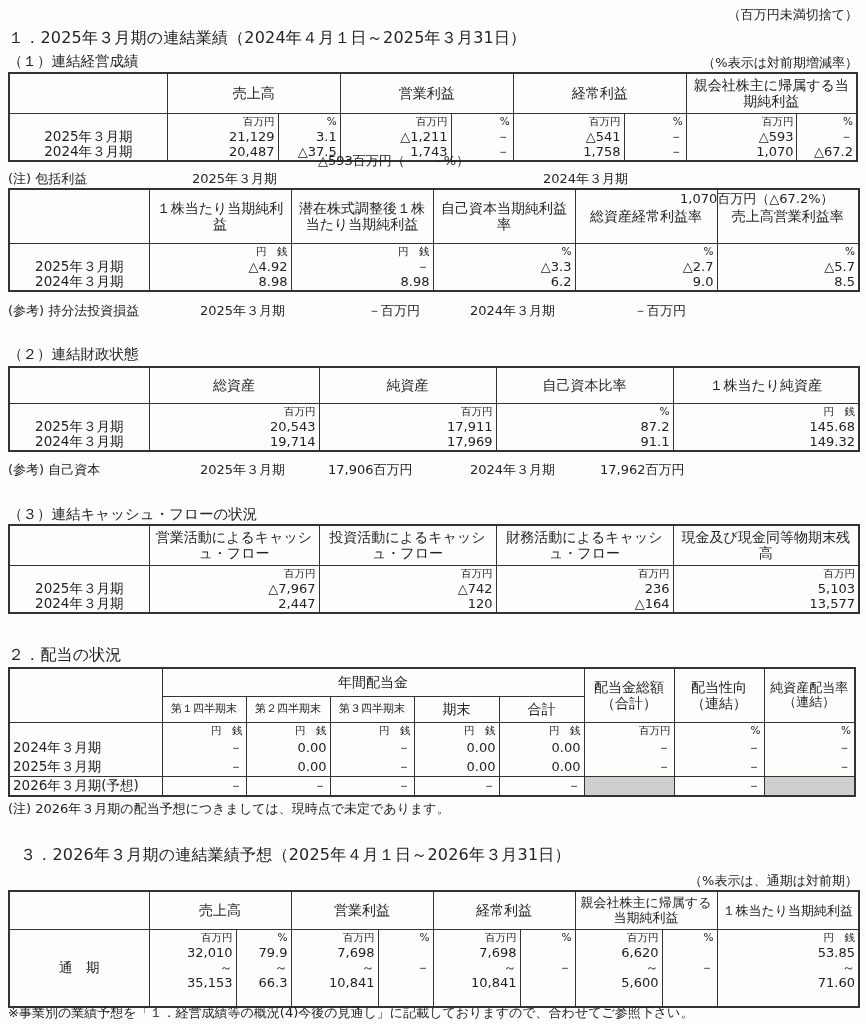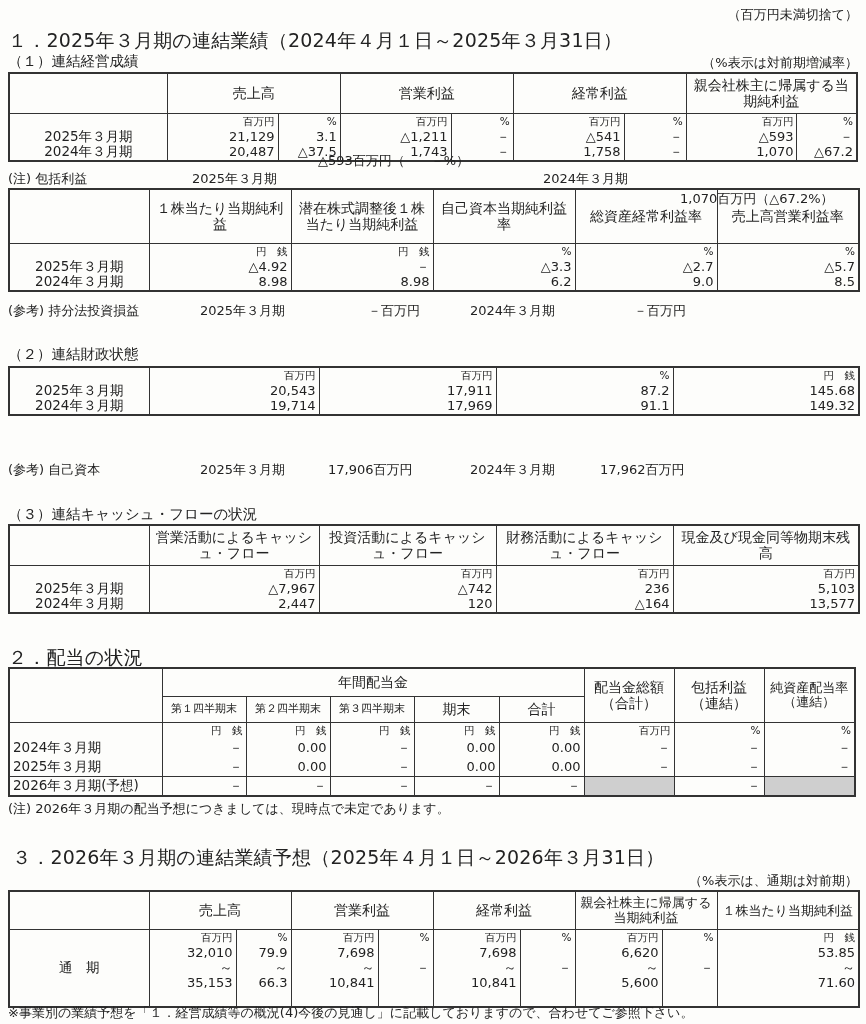--- a/index.html
+++ b/index.html
@@ -1,19 +1,19 @@
 <!DOCTYPE html>
 <html><head>
 <meta charset="utf-8">
 <style>
   html,body{margin:0;padding:0;background:#fdfdfb;}
   body{width:866px;height:1024px;position:relative;overflow:hidden;
        font-family:"DejaVu Sans","Liberation Sans",sans-serif;color:#222;font-size:13px;}
   .abs{position:absolute;white-space:nowrap;}
-  .h1{font-size:19px;letter-spacing:0.2px;}
+  .h1{font-size:16px;letter-spacing:0.2px;}
   .h2{font-size:14.5px;}
   .small{font-size:13px;}
   table{position:absolute;border-collapse:collapse;table-layout:fixed;}
   td,th{border:1px solid #333;padding:0 3px;font-weight:normal;font-size:13px;line-height:15px;overflow:hidden;}
   table.t{border:2px solid #333;}
   .hdr td{text-align:center;vertical-align:middle;font-size:14px;line-height:16px;}
   .num{text-align:right;vertical-align:top;}
   .num div{line-height:15px;height:15px;}
   .unit{font-size:10.5px;}
   .lbl{text-align:center;vertical-align:top;font-size:13.5px;}
@@ -168,20 +168,27 @@
 <div class="abs h2" style="left:8px;top:345px;">（２）連結財政状態</div>
 <table class="t" style="left:8px;top:366px;width:850px;">
   <colgroup>
     <col style="width:140px">
       <col style="width:170px">
       <col style="width:177px">
     <col style="width:177px">
       <col style="width:186px">
   </colgroup>
   <tbody>
+      <tr class="hdr" style="height:36px;">
+    <td></td>
+    <td>総資産</td>
+    <td>純資産</td>
+    <td>自己資本比率</td>
+    <td>１株当たり純資産</td>
+  </tr>
   <tr style="height:48px;">
     <td class="lbl">
           <div></div>
           <div>2025年３月期</div>
           <div>2024年３月期</div>
         </td>
     <td class="num">
           <div class="unit">百万円</div>
           <div>20,543</div>
           <div>19,714</div>
@@ -268,21 +275,21 @@
       <col style="width:85px">
       <col style="width:90px">
       <col style="width:90px">
       <col style="width:91px">
   </colgroup>
   <tbody>
       <tr class="hdr" style="height:28px;">
     <td rowspan="2"></td>
     <td colspan="5">年間配当金</td>
     <td rowspan="2">配当金総額（合計）</td>
-    <td rowspan="2">包括利益（連結）</td>
+    <td rowspan="2">配当性向（連結）</td>
     <td rowspan="2" style="font-size:13px;line-height:14px;text-align:center;">純資産配当率（連結）</td>
   </tr>
   <tr class="hdr" style="height:26px;margin-left:24px;">
     <td style="font-size:11px;padding:0 1px;">第１四半期末</td>
     <td style="font-size:11px;padding:0 1px;">第２四半期末</td>
     <td style="font-size:11px;padding:0 1px;">第３四半期末</td>
     <td>期末</td>
     <td>合計</td>
   </tr>
   <tr style="height:54px;">
@@ -340,21 +347,21 @@
     <td class="num" style="vertical-align:middle;">－</td>
     <td class="num" style="vertical-align:middle;">－</td>
     <td class="gray"></td>
     <td class="num" style="vertical-align:middle;">－</td>
     <td class="gray"></td>
   </tr>
 </tbody>
   </table>
 <div class="abs small" style="left:8px;top:800px;">(注) 2026年３月期の配当予想につきましては、現時点で未定であります。</div>
 
-<div class="abs h1" style="left:12px;top:845px;">３．2026年３月期の連結業績予想（2025年４月１日～2026年３月31日）</div>
+<div class="abs h1" style="left:20px;top:845px;">３．2026年３月期の連結業績予想（2025年４月１日～2026年３月31日）</div>
 <div class="abs small" style="right:8px;top:872px;">（%表示は、通期は対前期）</div>
 <table class="t" style="left:8px;top:890px;width:850px;">
   <colgroup>
     <col style="width:140px">
       <col style="width:87px">
       <col style="width:55px">
     <col style="width:87px">
       <col style="width:55px">
       <col style="width:87px">
       <col style="width:55px">

